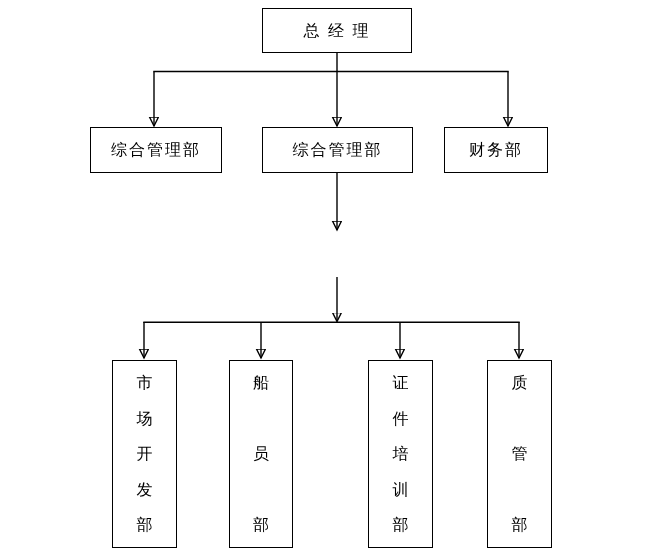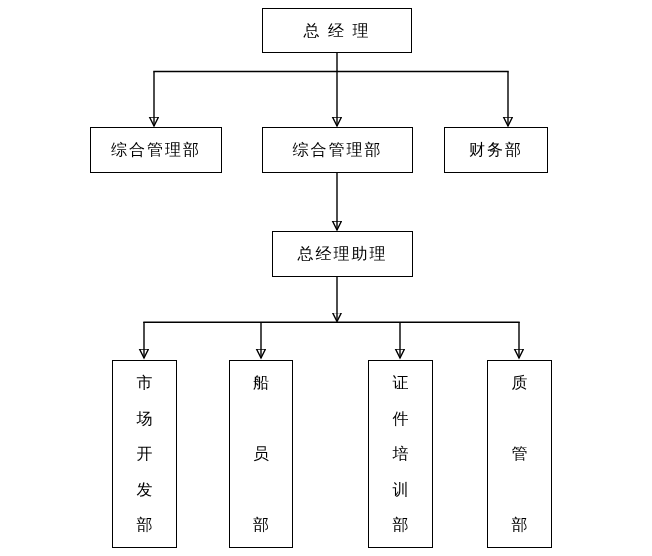--- a/index.html
+++ b/index.html
@@ -46,21 +46,20 @@
   </svg>
 
   <div class="node h" style="left:262px;top:8px;width:150px;height:45px">总 经 理</div>
 
   <div class="node h" style="left:90px;top:127px;width:132px;height:46px">综合管理部</div>
 
   <div class="node h" style="left:262px;top:127px;width:151px;height:46px">综合管理部</div>
 
   <div class="node h" style="left:444px;top:127px;width:104px;height:46px">财务部</div>
 
-  <div class="node h" style="left:272px;top:231px;width:141px;height:46px">总经理助理</div>
 
   <div class="node v" style="left:112px;top:360px;width:65px;height:188px">
       <div>市</div>
       <div>场</div>
       <div>开</div>
       <div>发</div>
       <div>部</div>
     </div>
 
   <div class="node v" style="left:229px;top:360px;width:64px;height:188px">

